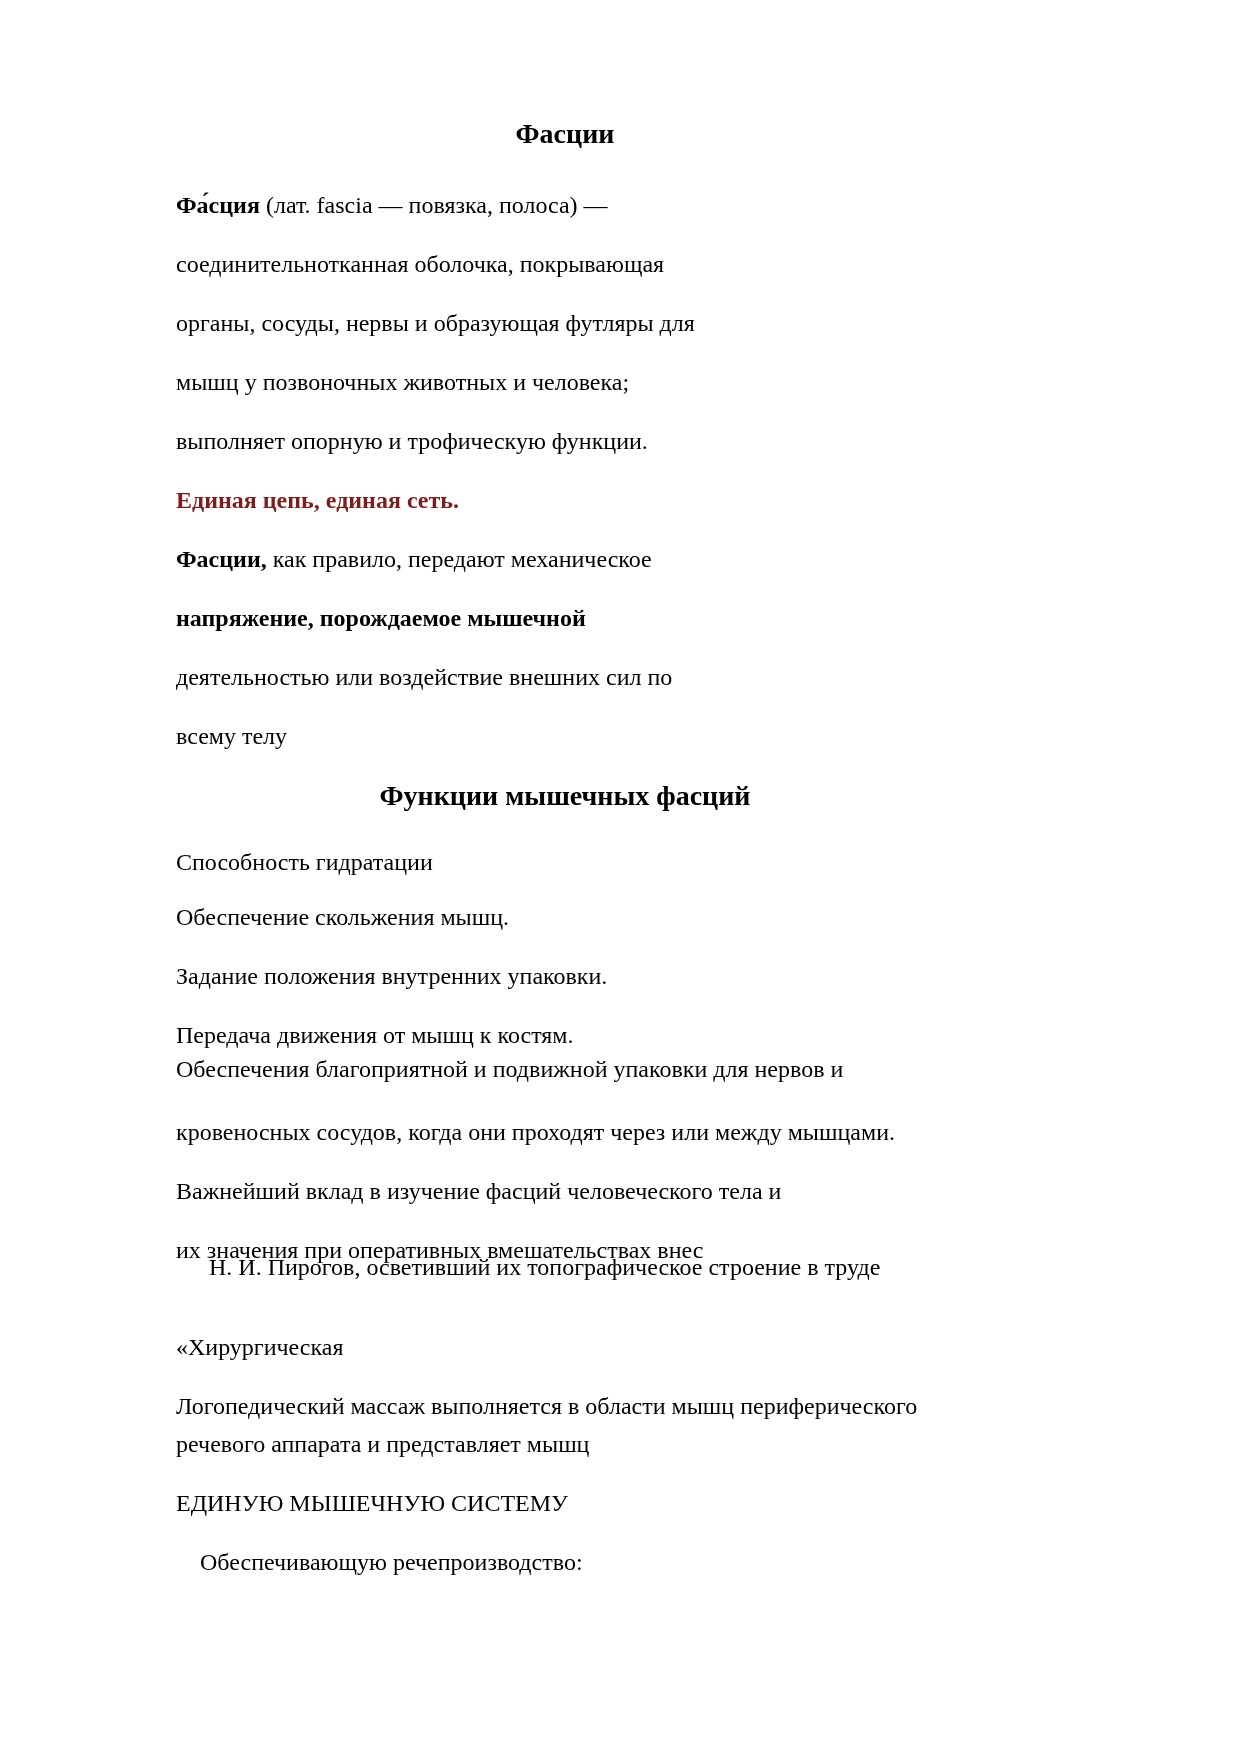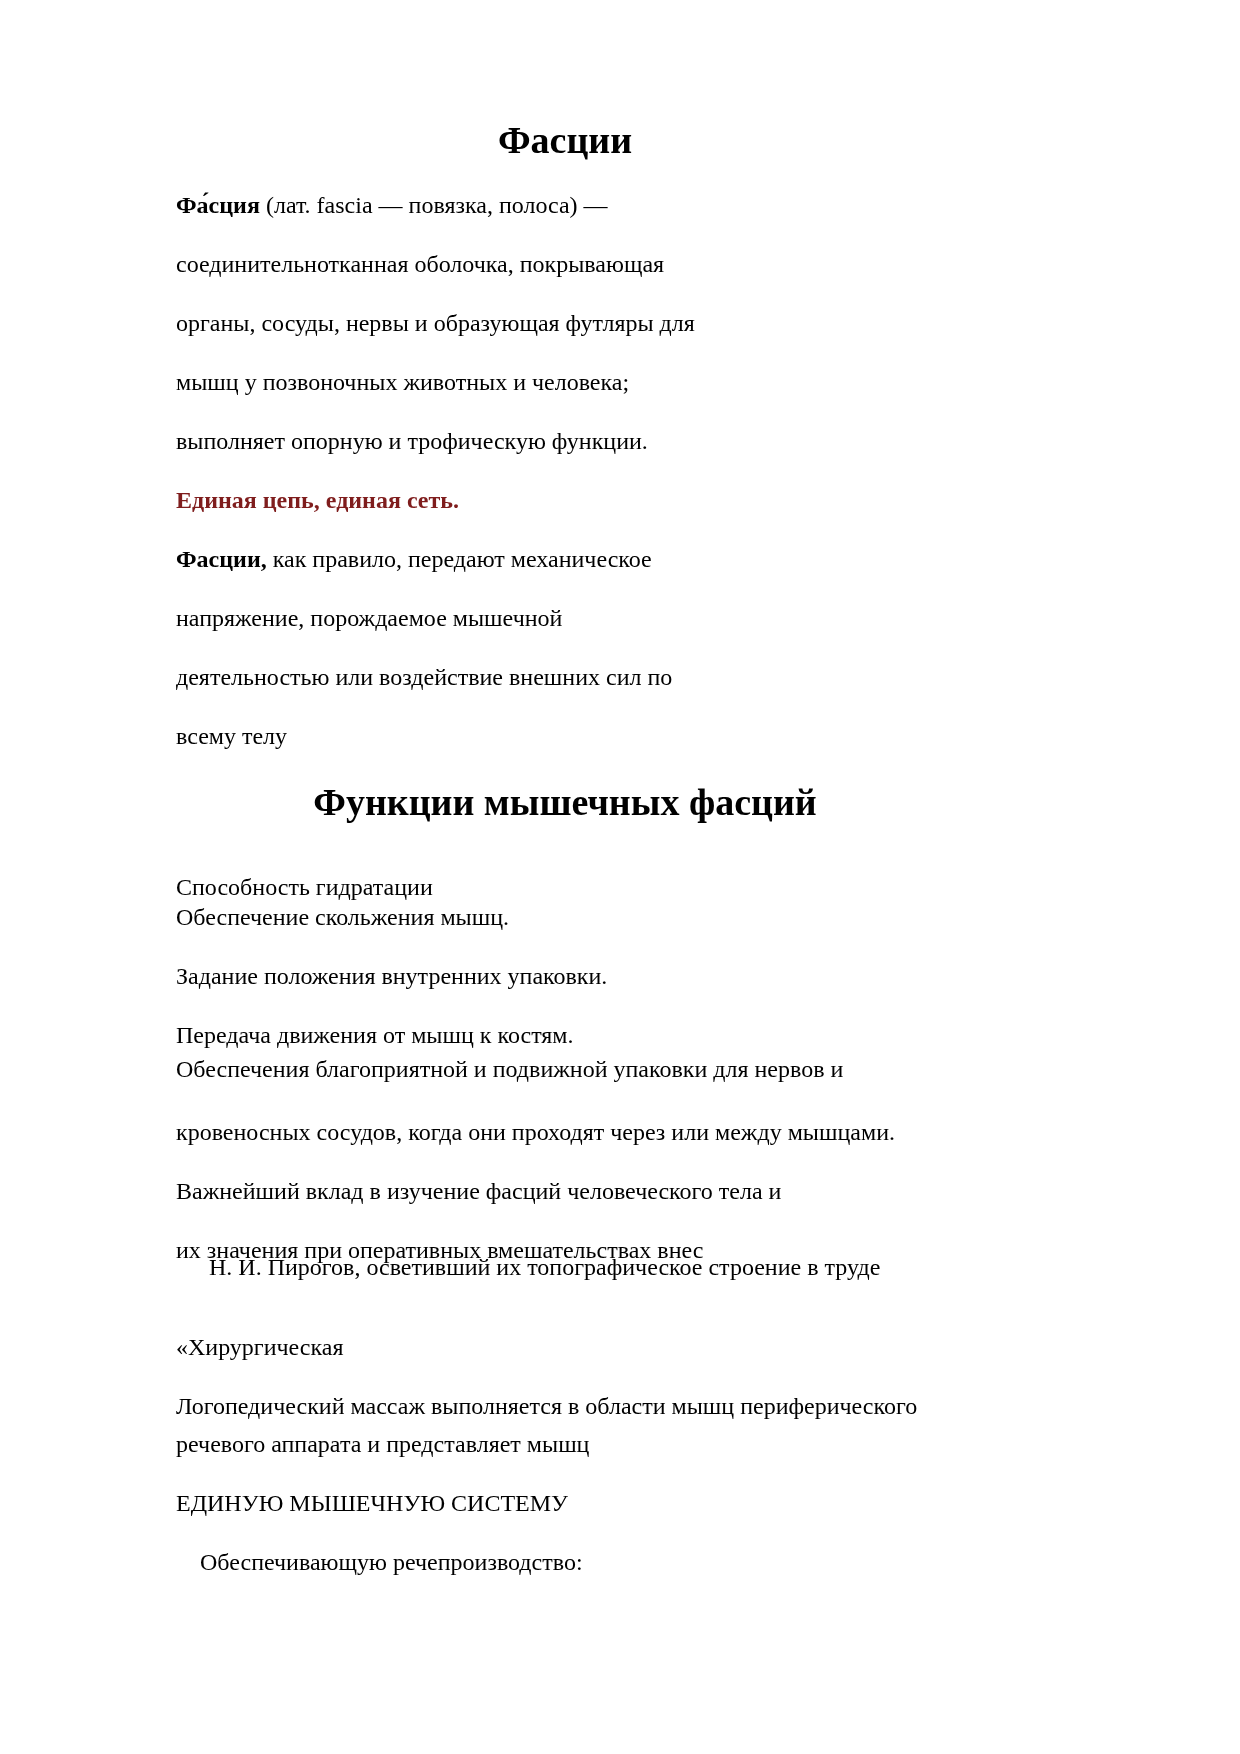--- a/index.html
+++ b/index.html
@@ -1,44 +1,44 @@
 <!DOCTYPE html>
 <html><head>
 <meta charset="utf-8">
 <style>
   html, body { margin:0; padding:0; background:#ffffff; }
   body { width:1240px; height:1754px; position:relative; overflow:hidden;
          font-family:"Liberation Serif","DejaVu Serif",serif; color:#000; }
   .line { position:absolute; left:176px; font-size:24px; line-height:30px; white-space:nowrap; }
-  .title { position:absolute; left:0; width:1130px; text-align:center; font-weight:bold; font-size:38px; }
+  .title { position:absolute; left:0; width:1130px; text-align:center; font-weight:bold; font-size:28px; }
   .bold { font-weight:bold; }
   .red { color:#7f1d1d; font-weight:bold; }
 </style>
 </head>
 <body>
 
 <div>
   <div class="title" style="top:118px;">Фасции</div>
 
   <div class="line" style="top:190px;"><span class="bold">Фа́сция</span><span> (лат. fascia — повязка, полоса) —</span></div>
   <div class="line" style="top:249px;">соединительнотканная оболочка, покрывающая</div>
   <div class="line" style="top:308px;">органы, сосуды, нервы и образующая футляры для</div>
   <div class="line" style="top:367px;">мышц у позвоночных животных и человека;</div>
   <div class="line" style="top:426px;">выполняет опорную и трофическую функции.</div>
 
   <div class="line red" style="top:485px;">Единая цепь, единая сеть.</div>
 
   <div class="line" style="top:544px;"><span class="bold">Фасции,</span><span> как правило, передают механическое</span></div>
-  <div class="line" style="top:603px;">напряжение, порождаемое мышечной</div>
+  <div class="line" style="top:603px;font-weight:bold;">напряжение, порождаемое мышечной</div>
   <div class="line" style="top:662px;">деятельностью или воздействие внешних сил по</div>
   <div class="line" style="top:721px;">всему телу</div>
 
   <div class="title" style="top:780px;">Функции мышечных фасций</div>
 
-  <div class="line" style="top:872px;">Способность гидратации</div>
+  <div class="line" style="top:847px;">Способность гидратации</div>
   <div class="line" style="top:902px;">Обеспечение скольжения мышц.</div>
   <div class="line" style="top:961px;">Задание положения внутренних упаковки.</div>
   <div class="line" style="top:1020px;">Передача движения от мышц к костям.</div>
   <div class="line" style="top:1054px;">Обеспечения благоприятной и подвижной упаковки для нервов и</div>
   <div class="line" style="top:1117px;">кровеносных сосудов, когда они проходят через или между мышцами.</div>
   <div class="line" style="top:1176px;">Важнейший вклад в изучение фасций человеческого тела и</div>
   <div class="line" style="top:1235px;">их значения при оперативных вмешательствах внес</div>
   <div class="line" style="top:1252px;margin-left:33px;">Н. И. Пирогов, осветивший их топографическое строение в труде</div>
   <div class="line" style="top:1332px;">«Хирургическая</div>
   <div class="line" style="top:1391px;">Логопедический массаж выполняется в области мышц периферического</div>

